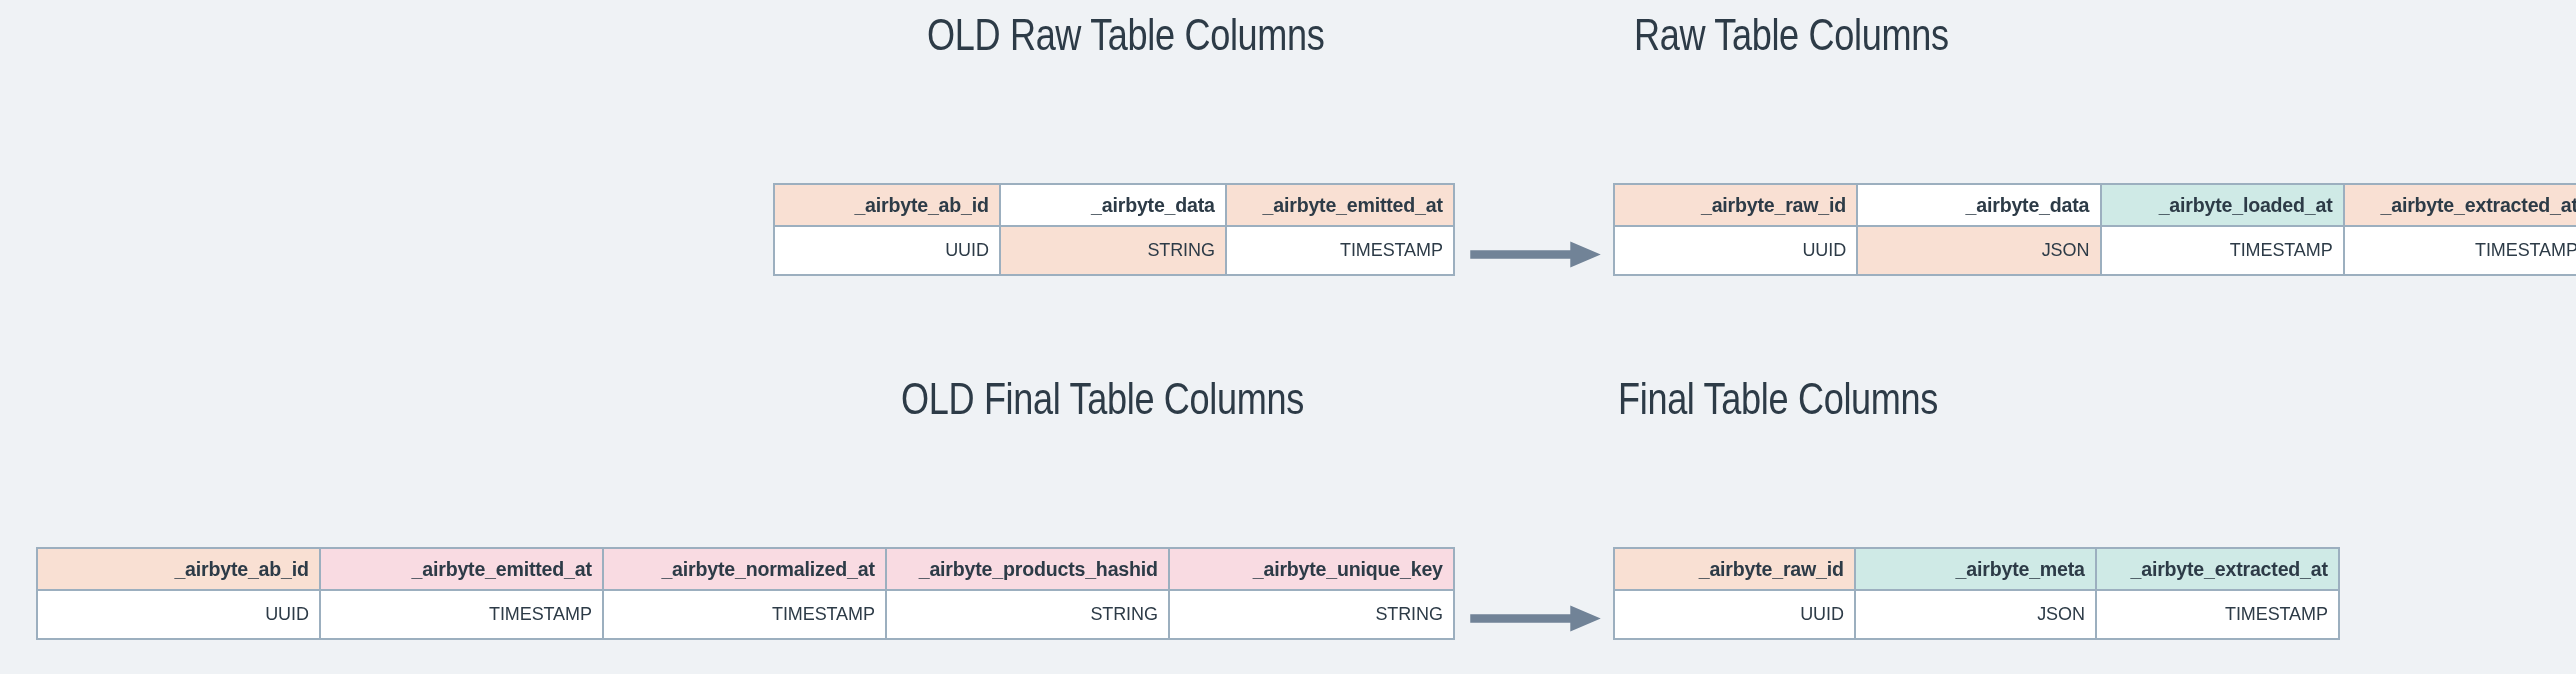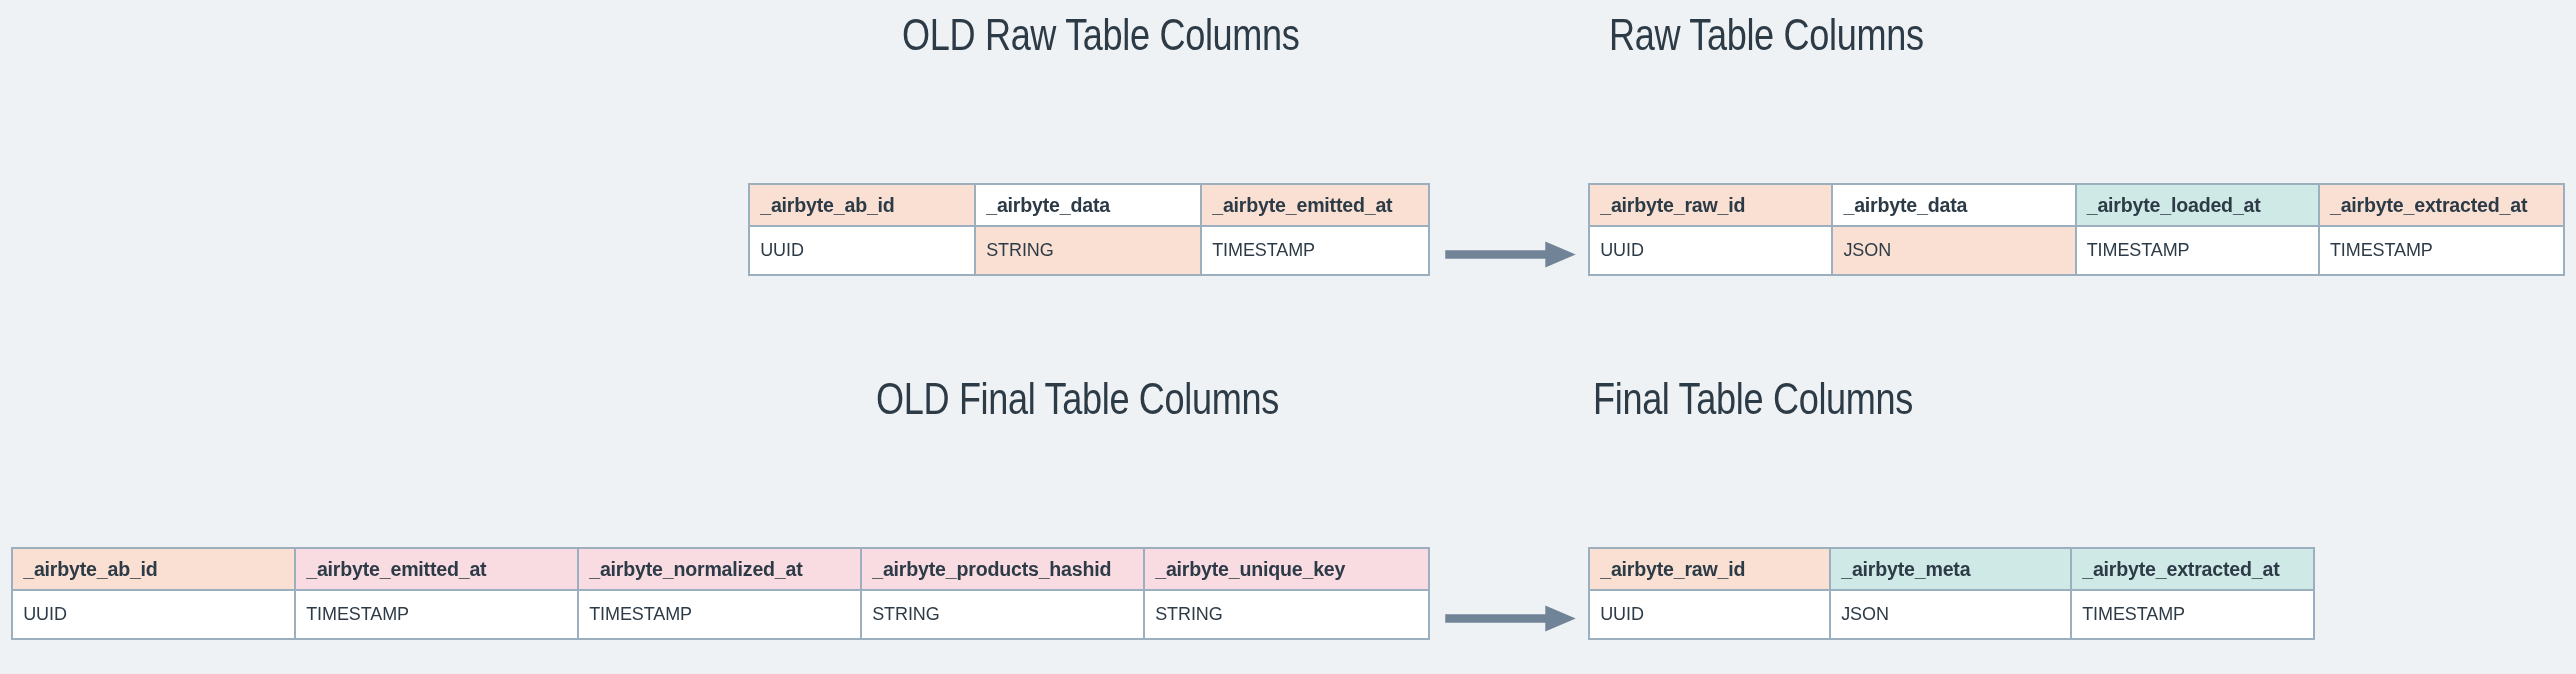--- a/index.html
+++ b/index.html
@@ -11,20 +11,21 @@
     height: 675px;
     background: #eff2f5;
     font-family: "Liberation Sans", sans-serif;
     overflow: hidden;
   }
 
   .canvas {
     position: relative;
     width: 2136px;
     height: 675px;
+    margin-left: 25px;
   }
 
   
   .section-title {
     position: absolute;
     color: #2d3b47;
     font-family: "Liberation Sans", sans-serif;
     font-size: 44px;
     font-weight: 400;
     letter-spacing: -0.4px;
@@ -48,21 +49,21 @@
     border: 2.2px solid #9cafbf;
     table-layout: fixed;
   }
   .tbl td, .tbl th {
     padding: 0;
     margin: 0;
     border: 0;
     background: #ffffff;
     color: #2d3b47;
     vertical-align: middle;
-    text-align: left;
+    text-align: right;
   }
   .tbl tr.head th {
     height: 40px;
     font-size: 19.6px;
     font-weight: bold;
     font-family: "Liberation Sans", sans-serif;
     letter-spacing: -0.2px;
     padding: 0 10.2px;
     white-space: nowrap;
     border-right: 2.2px solid #9cafbf;

